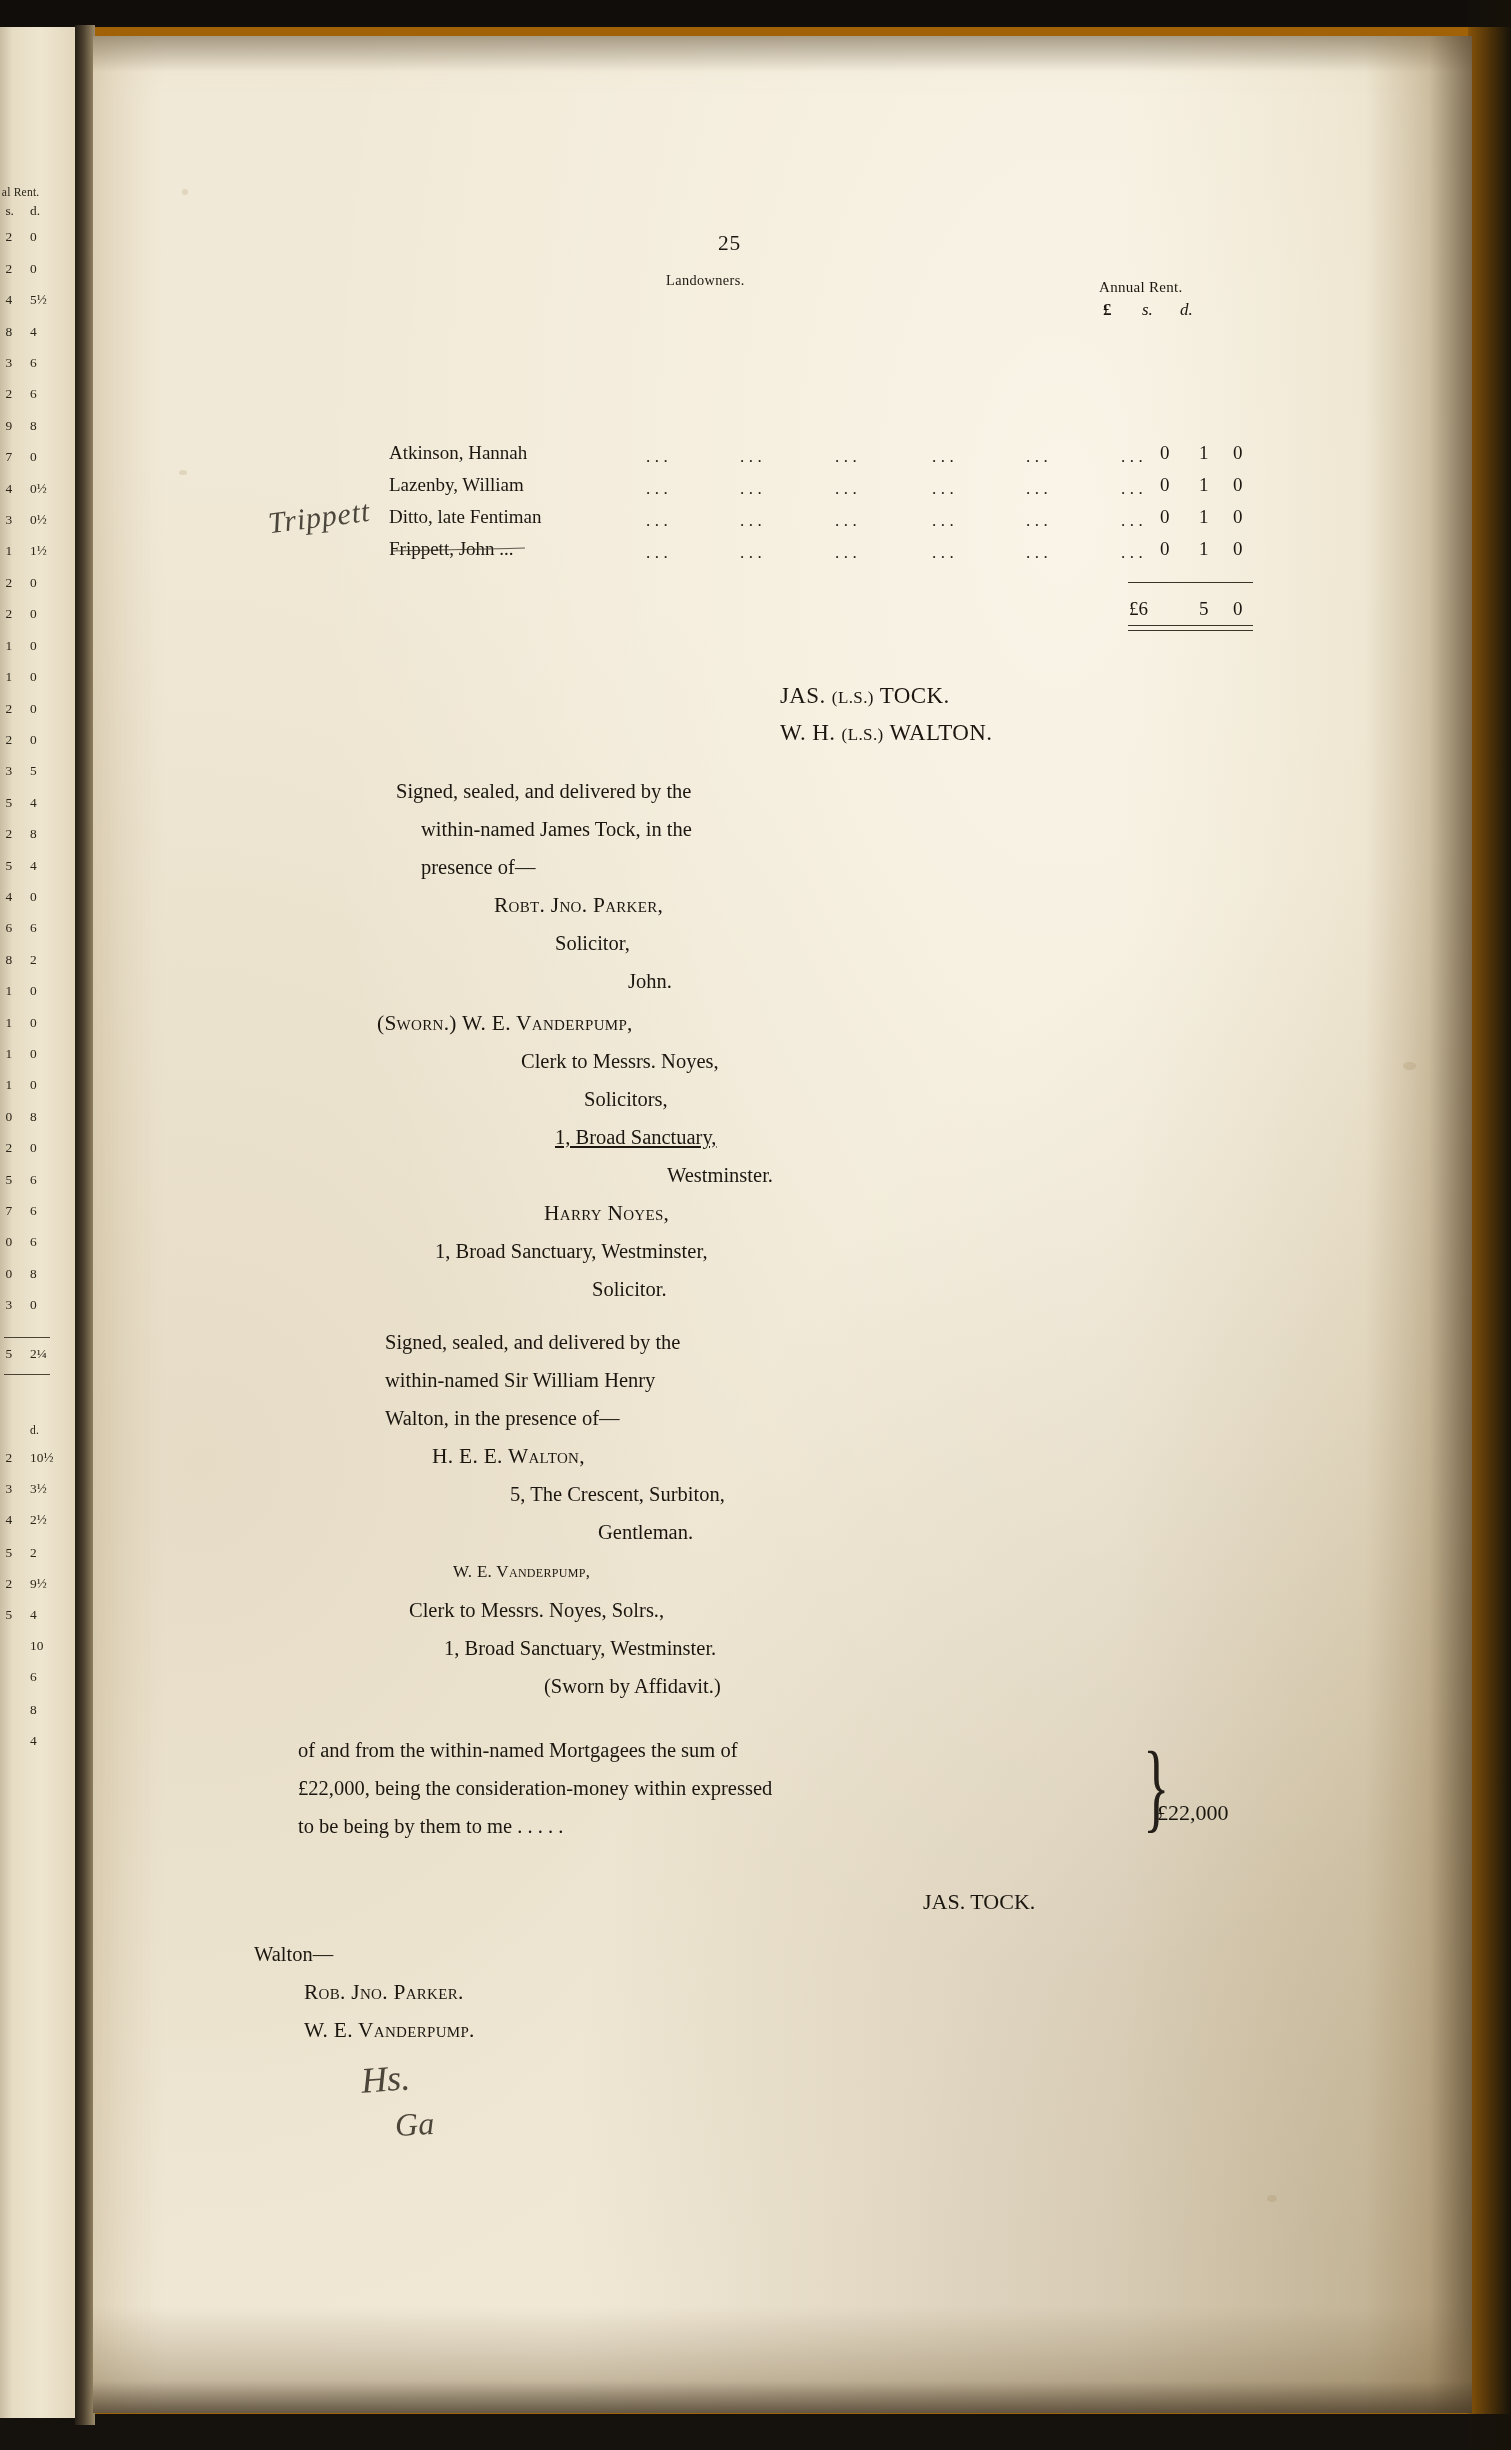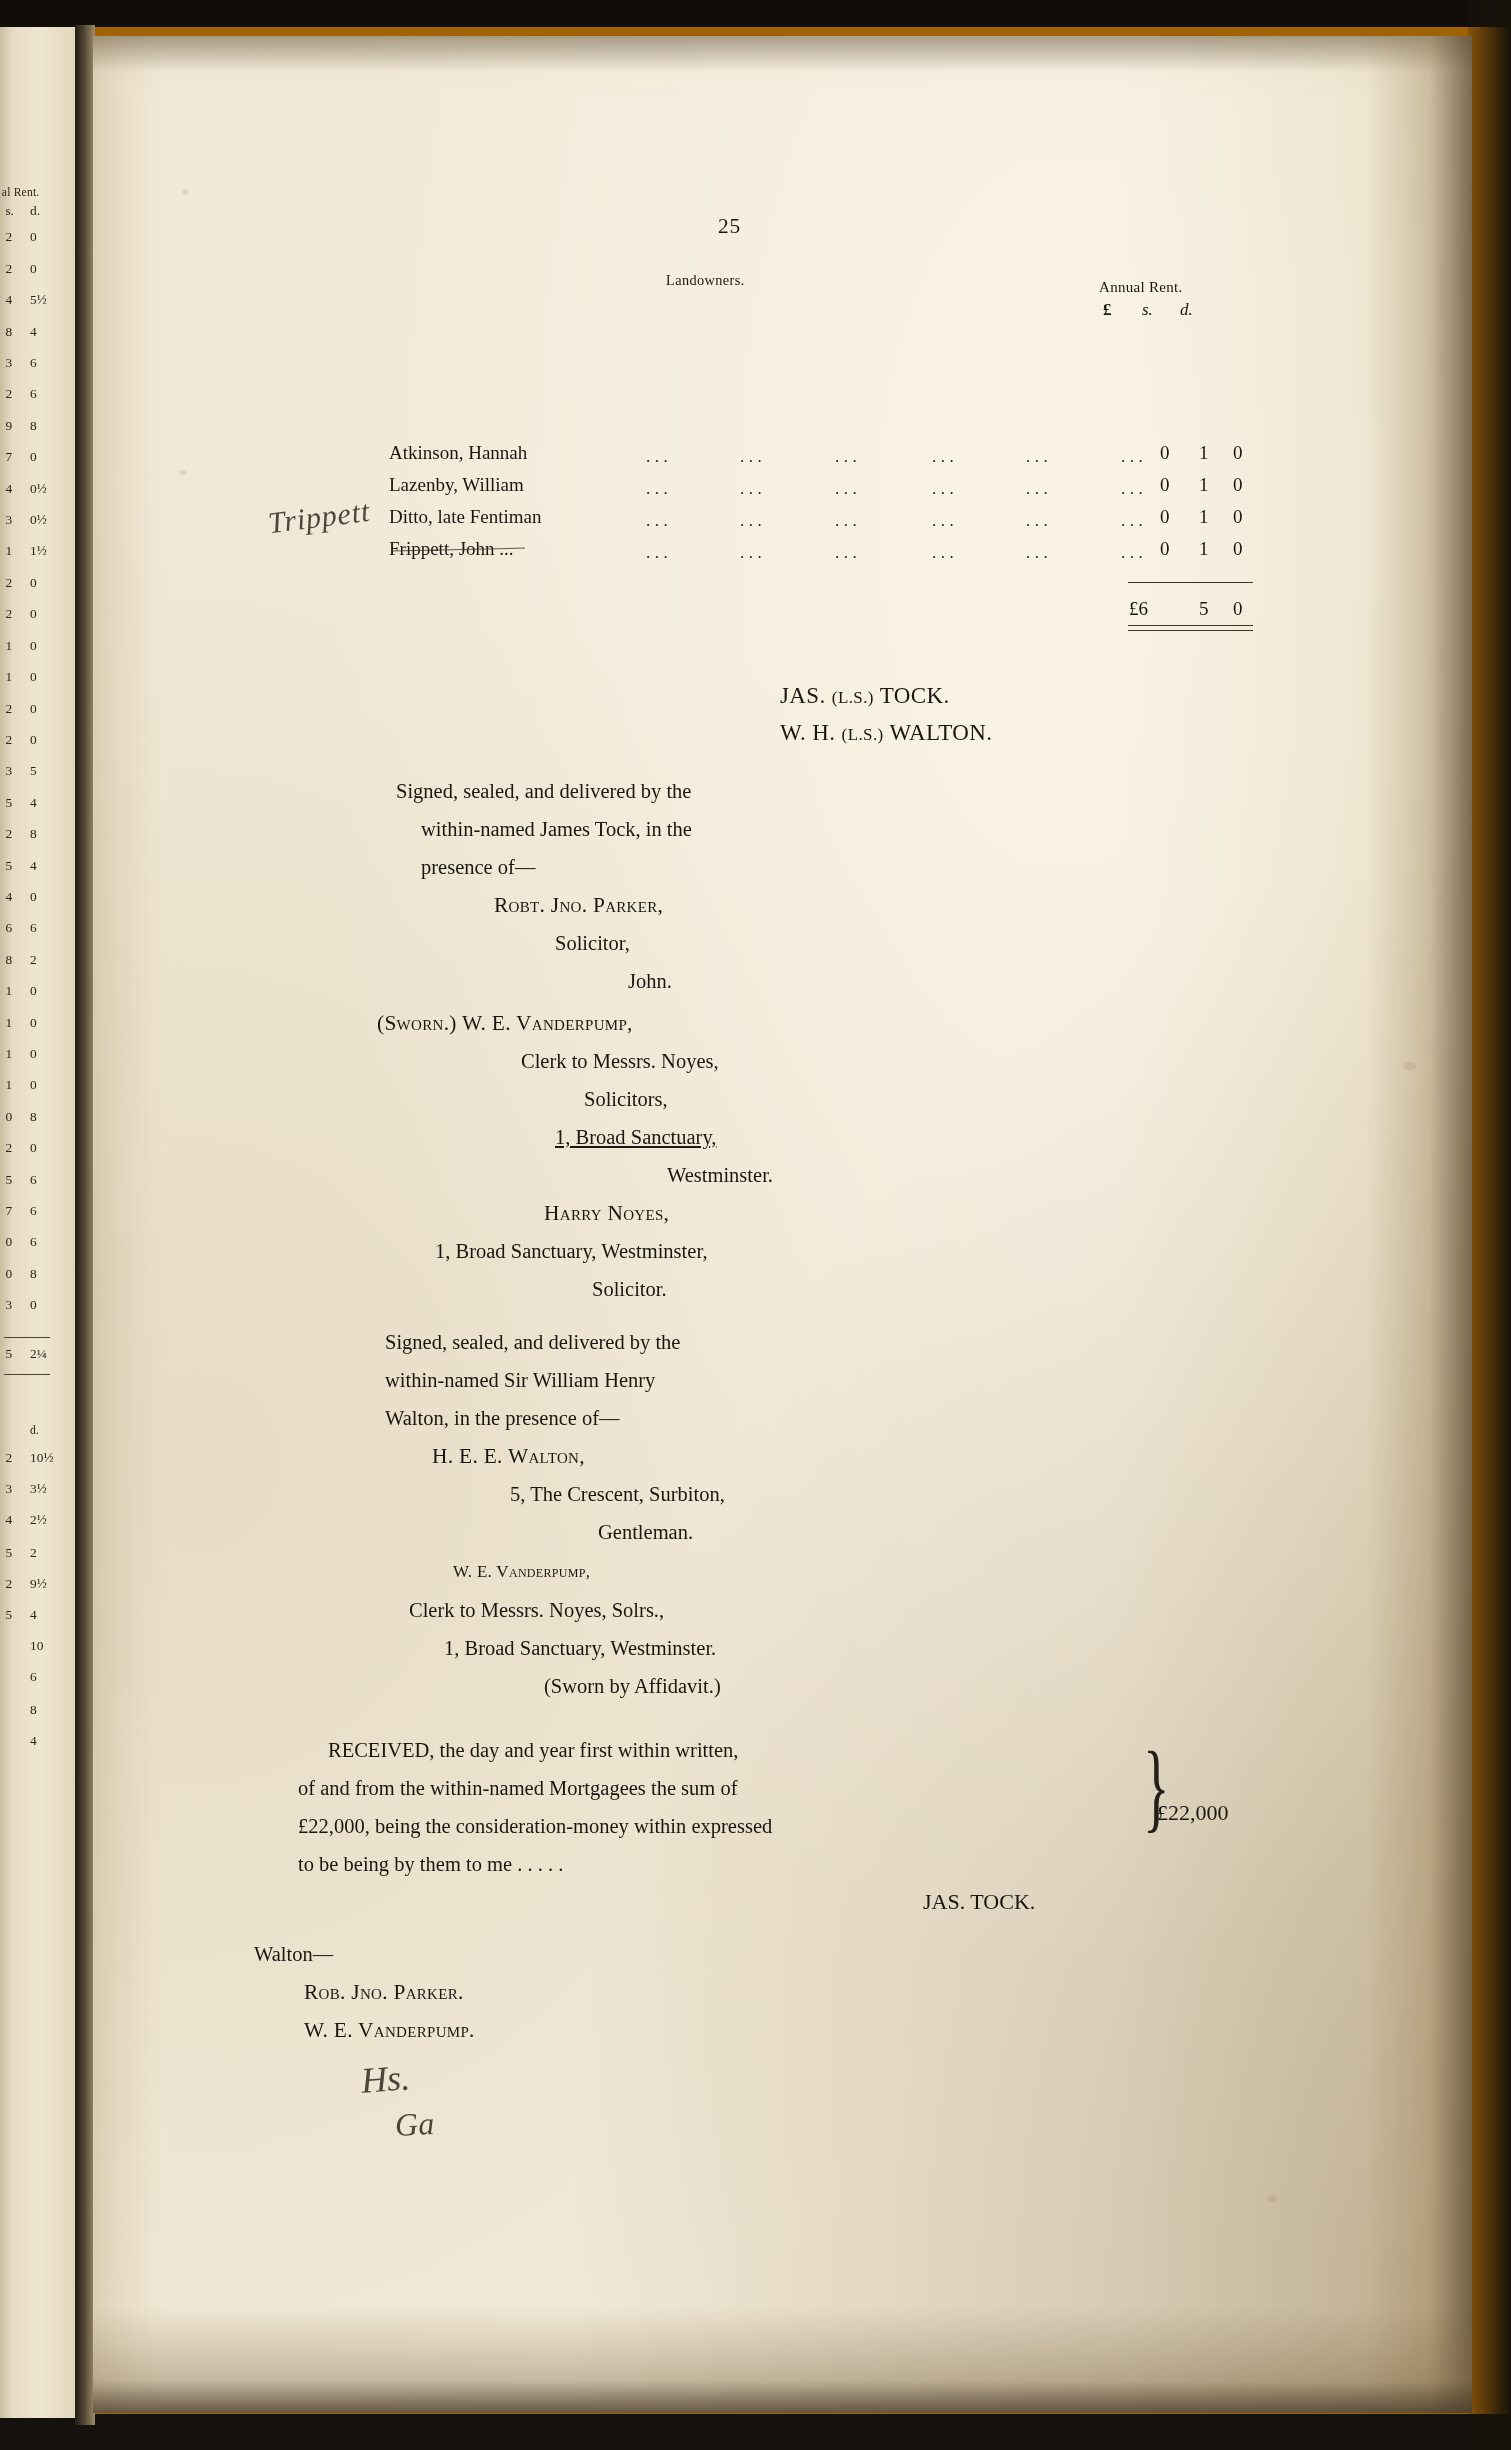--- a/index.html
+++ b/index.html
@@ -110,21 +110,21 @@
     background: #4a4234;
   }
 
   
   .sc {
     font-variant: small-caps;
     letter-spacing: 0.3px;
   }
   .folio {
     position: absolute;
-    left: 625px; top: 178px;
+    left: 625px; top: 195px;
     font-size: 21.4px;
     letter-spacing: 0.9px;
   }
 
   
   .tbl-title {
     position: absolute;
     left: 573px; top: 236px;
     font-size: 14.3px;
     letter-spacing: 0.4px;
@@ -596,21 +596,20 @@
     </div>
 
     <div class="blk" style="left:205px; top:1517px; width:625px;">
       <div class="para-line sc" style="padding-left:155px; font-size:17px;">W. E. Vanderpump,</div>
       <div class="para-line" style="padding-left:111px;">Clerk to Messrs. Noyes, Solrs.,</div>
       <div class="para-line" style="padding-left:146px;">1, Broad Sanctuary, Westminster.</div>
       <div class="para-line" style="padding-left:246px;">(Sworn by Affidavit.)</div>
     </div>
 
     <div class="blk" style="left:205px; top:1695px; width:839px;">
-      <div class="para-line" style="padding-left:30px;">RECEIVED,  the  day  and  year  first  within  written,</div>
       <div class="para-line">of  and  from  the  within-named  Mortgagees  the  sum  of</div>
       <div class="para-line">£22,000,  being  the  consideration-money  within  expressed</div>
       <div class="para-line">to be being by them to me       .      .      .      .      .</div>
     </div>
     <div class="brace">}</div>
     <div class="rec-amt">£22,000</div>
     <div class="blk" style="left:830px; top:1847px; width:321px; font-size:22px;">JAS. TOCK.</div>
 
     <div class="blk" style="left:161px; top:1899px; width:535px;">
       <div class="para-line">Walton—</div>

